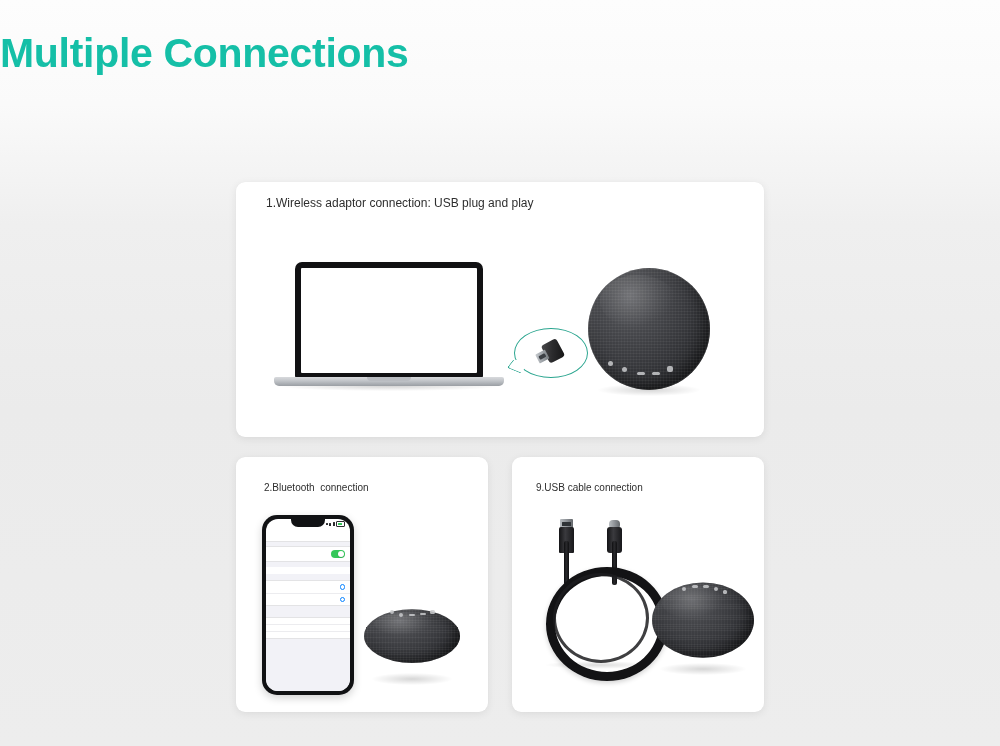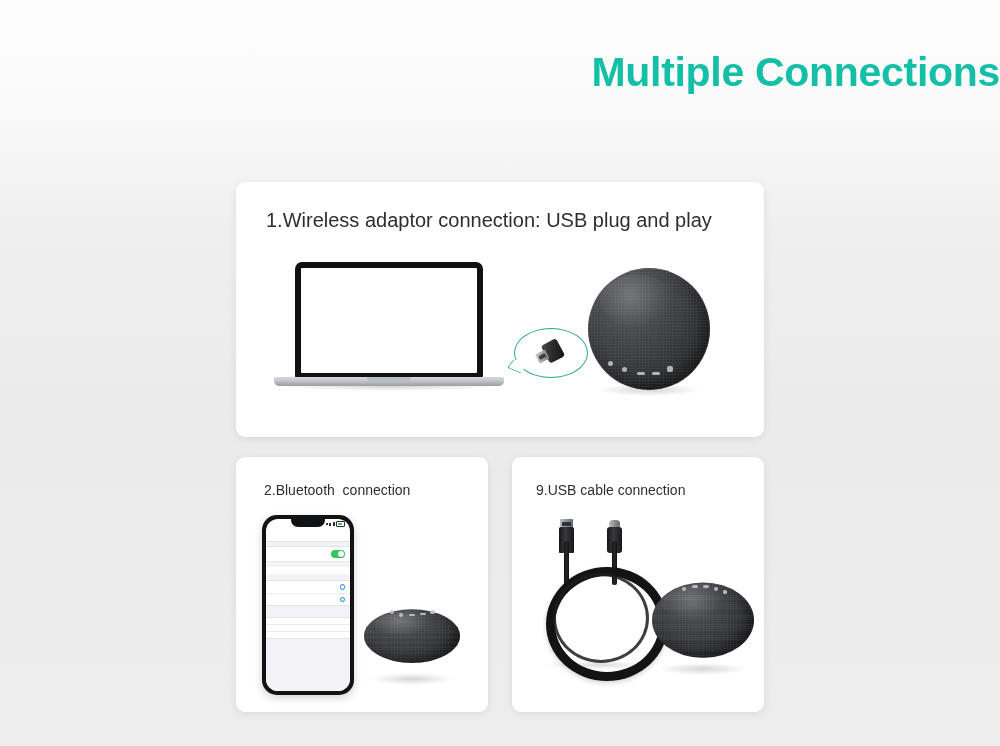--- a/index.html
+++ b/index.html
@@ -16,27 +16,27 @@
   }
 
   .page {
     position: relative;
     width: 1000px;
     height: 746px;
   }
 
   
   .headline {
-    text-align: right;
+    text-align: left;
     font-size: 41px;
     font-weight: bold;
     color: #15bfa7;
     letter-spacing: -0.3px;
     margin: 0;
-    padding-top: 48px;
+    padding-top: 29px;
     line-height: 1.18;
   }
   .subhead {
     text-align: center;
     font-size: 21.5px;
     color: #2b2b2b;
     line-height: 1.42;
     margin: 12px auto 0;
     width: 720px;
     font-weight: 400;
@@ -49,26 +49,26 @@
     border-radius: 9px;
     box-shadow: 0 2px 9px rgba(0,0,0,0.075), 0 0 1px rgba(0,0,0,0.05);
     overflow: hidden;
   }
   #card-wireless { left: 236px; top: 182px;  width: 528px; height: 255px; }
   #card-bluetooth{ left: 236px; top: 457px;  width: 252px; height: 255px; }
   #card-usb      { left: 512px; top: 457px;  width: 252px; height: 255px; }
 
   .card-caption {
     position: absolute;
-    font-size: 14px;
+    font-size: 10px;
     color: #2e2e2e;
     white-space: pre;
     font-weight: 400;
   }
-  #card-wireless .card-caption { left: 30px; top: 27px; font-size: 20px; }
+  #card-wireless .card-caption { left: 30px; top: 14px; font-size: 12px; }
   #card-bluetooth .card-caption{ left: 28px; top: 25px; }
   #card-usb .card-caption      { left: 24px; top: 25px; }
 
   .scene { position: absolute; left: 0; top: 0; width: 100%; height: 100%; }
 
   
   .laptop { position: absolute; left: 38px; top: 80px; width: 230px; height: 140px; }
   .laptop-lid {
     position: absolute; left: 21px; top: 0; width: 188px; height: 116px;
     background: #111113;

